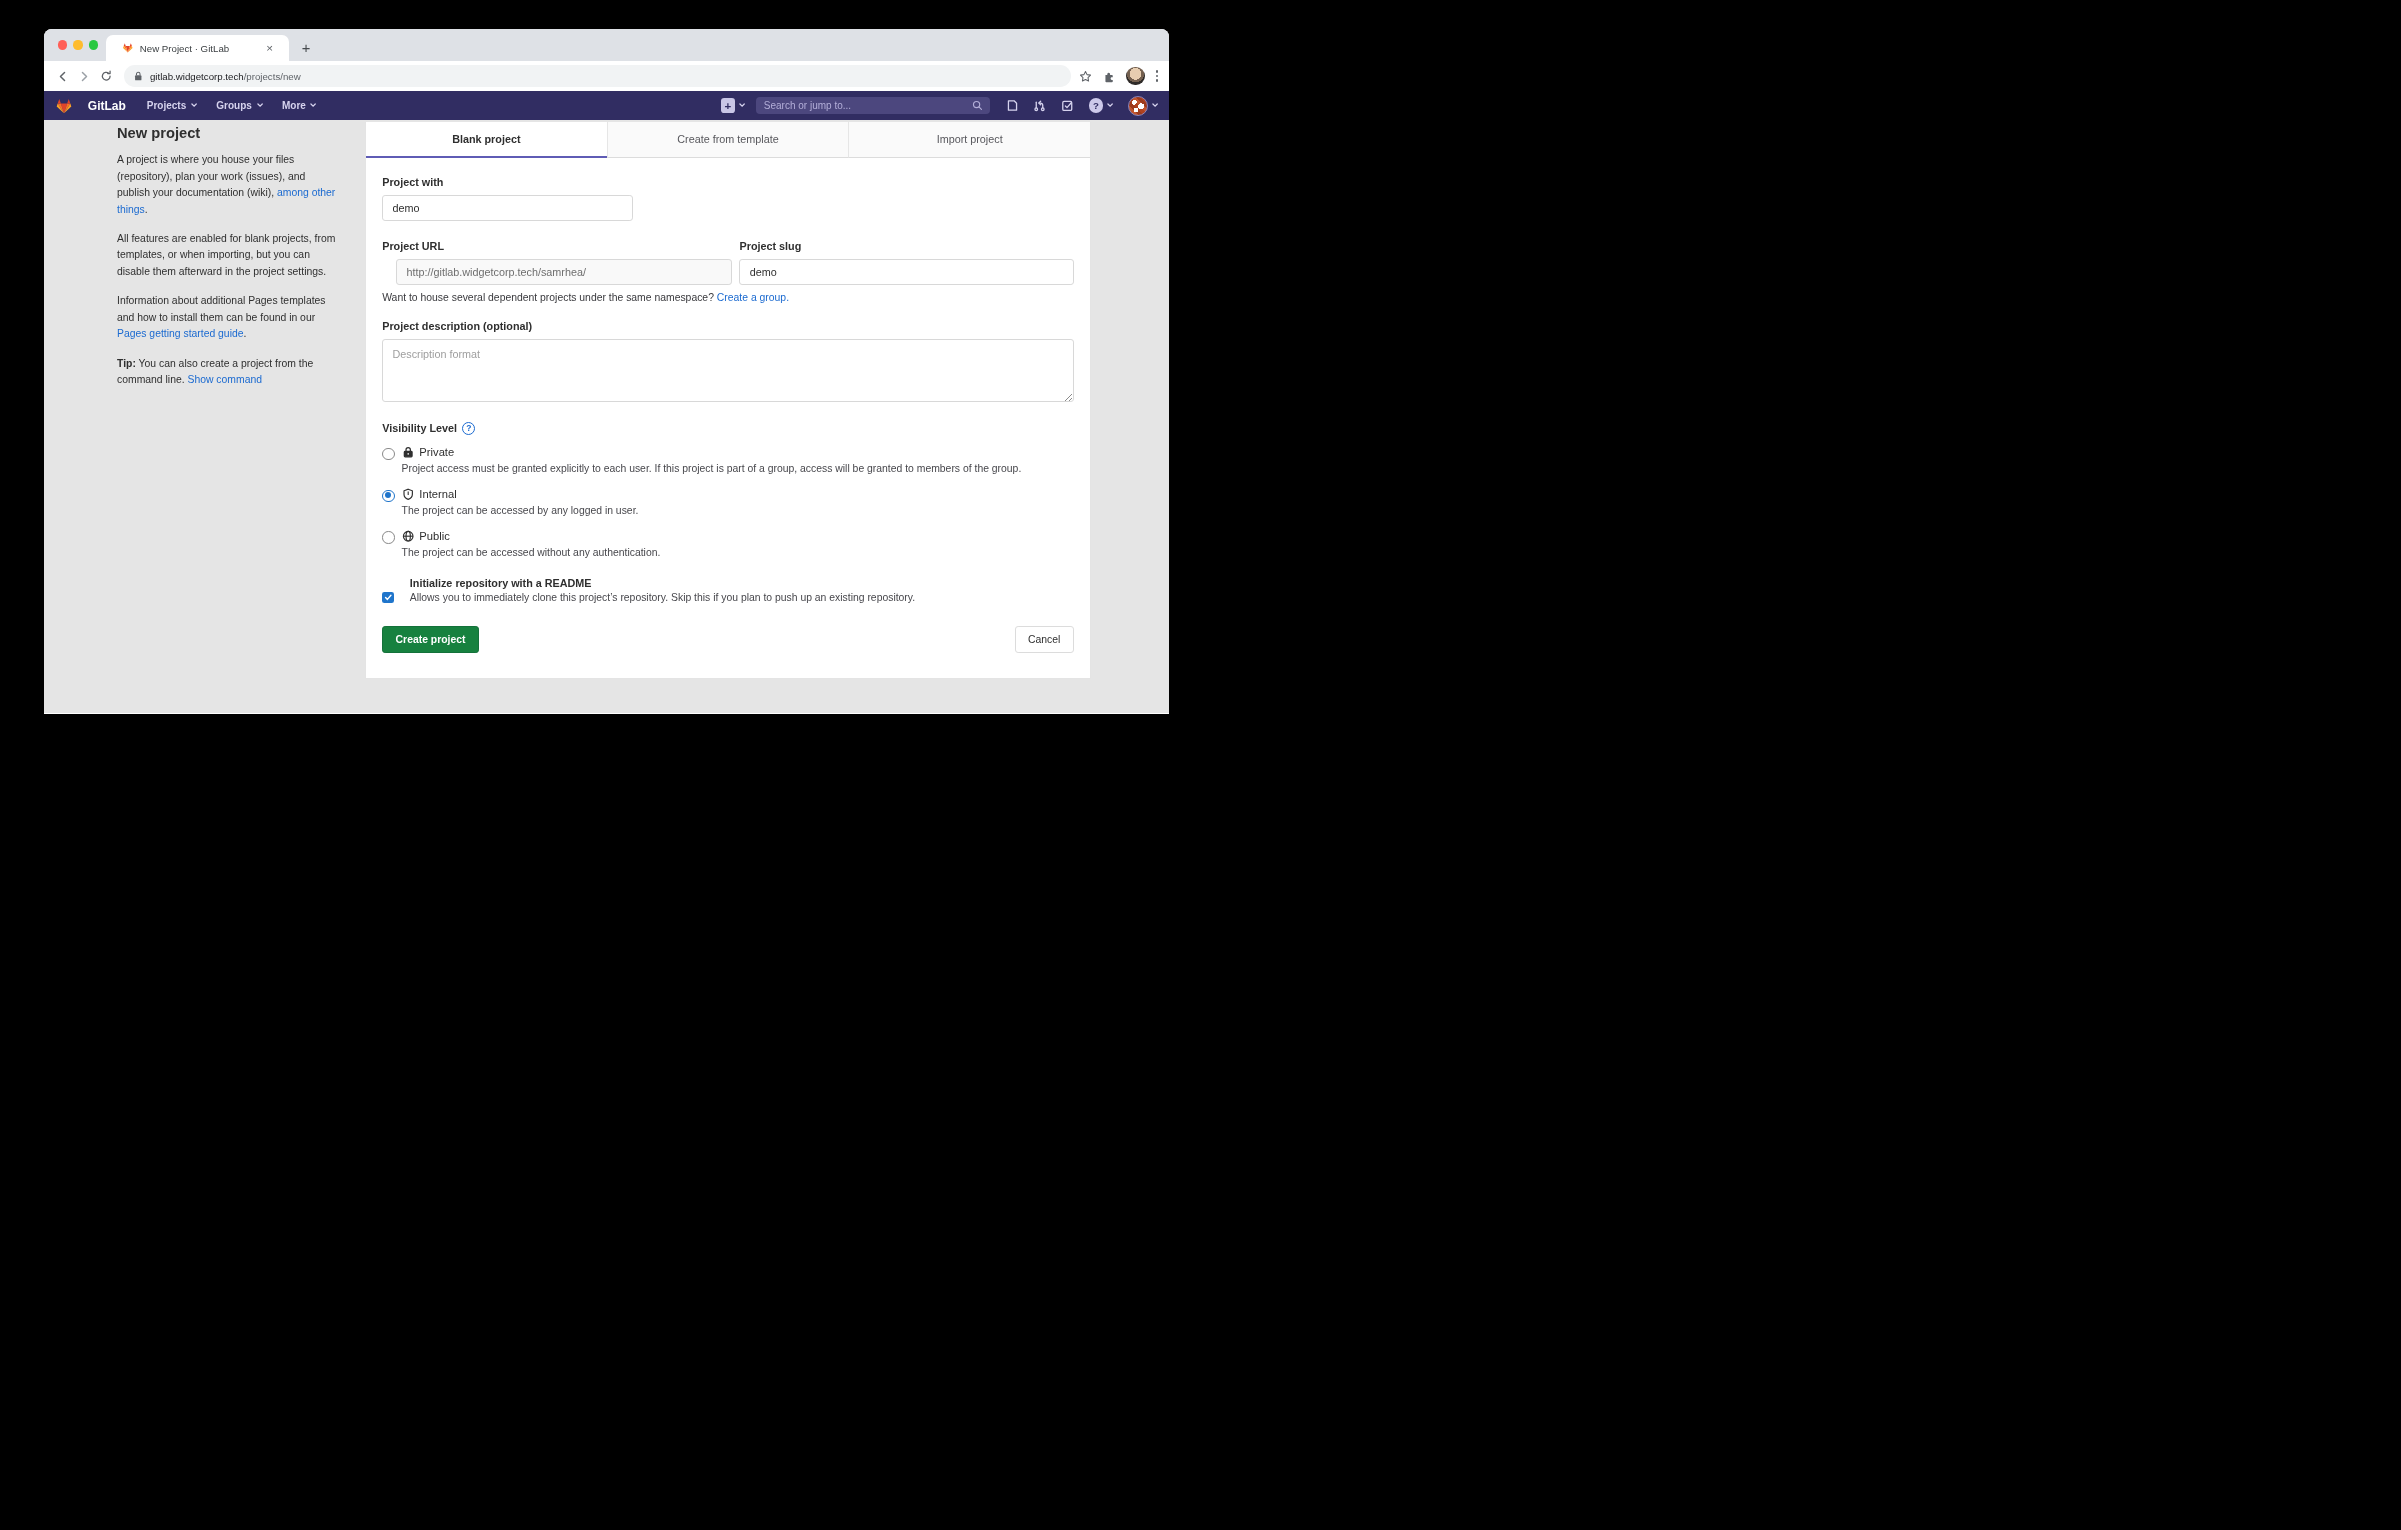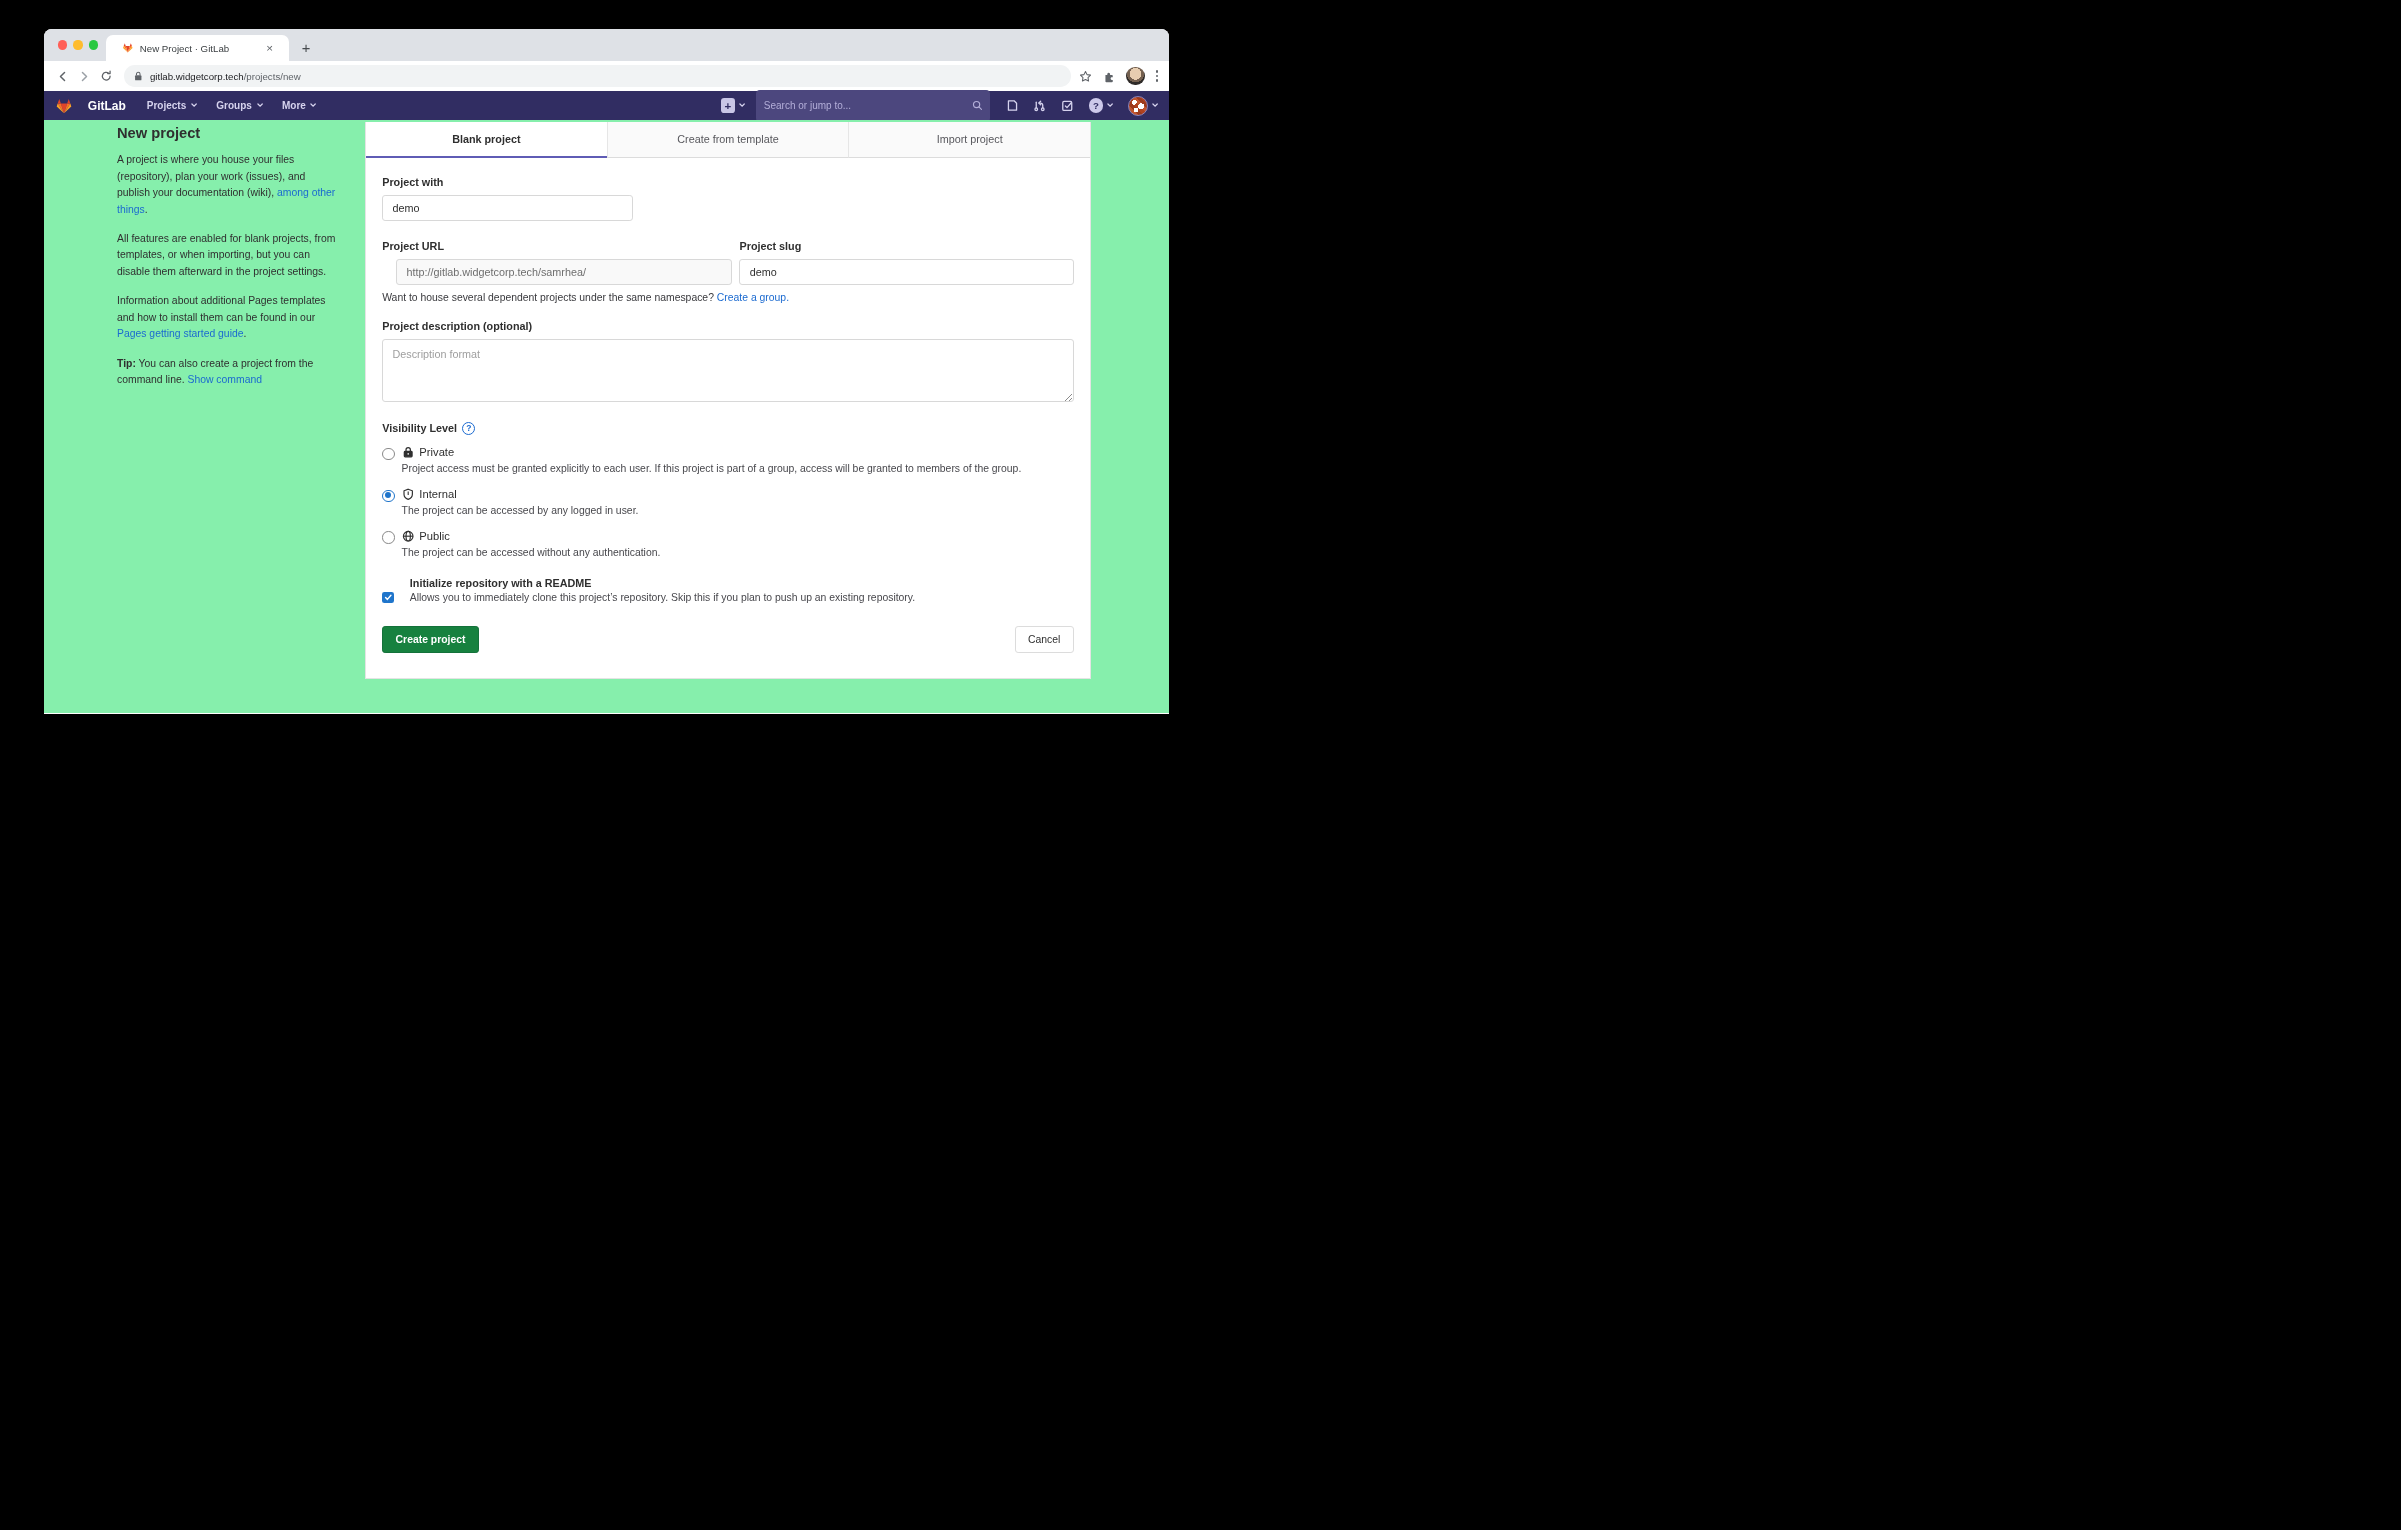--- a/index.html
+++ b/index.html
@@ -40,38 +40,38 @@
   .tanuki { width:18px; height:18px; }
   .brand { color:#fff; font-size:12px; font-weight:bold; margin-left:15px; }
   .gl-menus { display:flex; align-items:center; gap:19.3px; margin-left:21px; }
   .gl-menu { display:flex; align-items:center; gap:4.6px; color:#d6d3ee; font-size:10px; font-weight:bold; cursor:default; }
   .caret { width:6.2px; height:6.2px; display:inline-block; }
   .caret svg { display:block; }
   .gl-spacer { flex:1; }
   .plusbox { width:14.7px; height:14.7px; background:#c9c6e6; border-radius:3.1px; color:#312d62; font-weight:bold;
              font-size:11.6px; display:flex; align-items:center; justify-content:center; line-height:1; }
   .plusgroup { display:flex; align-items:center; gap:3.9px; margin-right:10.8px; }
-  .gl-search { width:234px; height:32px; background:#4c477e; border-radius:3.9px; display:flex; align-items:center;
+  .gl-search { width:234px; height:17px; background:#4c477e; border-radius:3.9px; display:flex; align-items:center;
                padding:0 7.7px; gap:6.2px; }
   .gl-search input { flex:1; background:transparent; border:none; outline:none; color:#cbc7e6; font-size:10px;
                      font-family:"Liberation Sans", sans-serif; min-width:0; }
   .gl-search input::placeholder { color:#b3aed8; }
   .gl-icons { display:flex; align-items:center; gap:14.7px; margin-left:15.5px; }
   .helpwrap, .avatarwrap { display:flex; align-items:center; gap:3.9px; }
   .helpcircle { width:14.7px; height:14.7px; border-radius:50%; background:#cdc9ea; color:#312d62; font-size:9.7px;
                 font-weight:bold; display:flex; align-items:center; justify-content:center; }
   .gl-avatar { width:20px; height:20px; border-radius:50%; border:0.8px solid #8a84bb;
       background:
         radial-gradient(circle at 30% 30%, #fff 0 2.3px, transparent 2.3px),
         radial-gradient(circle at 68% 52%, #fff 0 3.1px, transparent 3.1px),
         radial-gradient(circle at 40% 72%, #fff 0 2.3px, transparent 2.3px),
         repeating-linear-gradient(45deg, #b0421f 0 3.9px, #c1552d 3.9px 7px, #9c3a1c 7px 10px); }
 
   
-  .content { position:relative; height:593px; background:#86efac; }
+  .content { position:relative; height:593px; background:#e5e5e5; }
 
   .side { position:absolute; left:73px; top:4.6px; width:220px; color:#2f2f2f; }
   .side h1 { font-size:14.7px; font-weight:bold; color:#2f2f2f; margin-bottom:11.6px; }
   .side p { font-size:10.4px; line-height:1.58; margin-bottom:13px; color:#2f2f2f; }
   a.link { color:#1b6ad0; text-decoration:none; }
 
   .panel { position:absolute; left:321px; top:1.5px; width:726px; background:#fff;
            border:0.8px solid #e4e4e4; border-top:none; }
   .tabs { display:flex; height:36px; }
   .ptab { flex:1; display:flex; align-items:center; justify-content:center; font-size:10.8px; color:#57575c;

